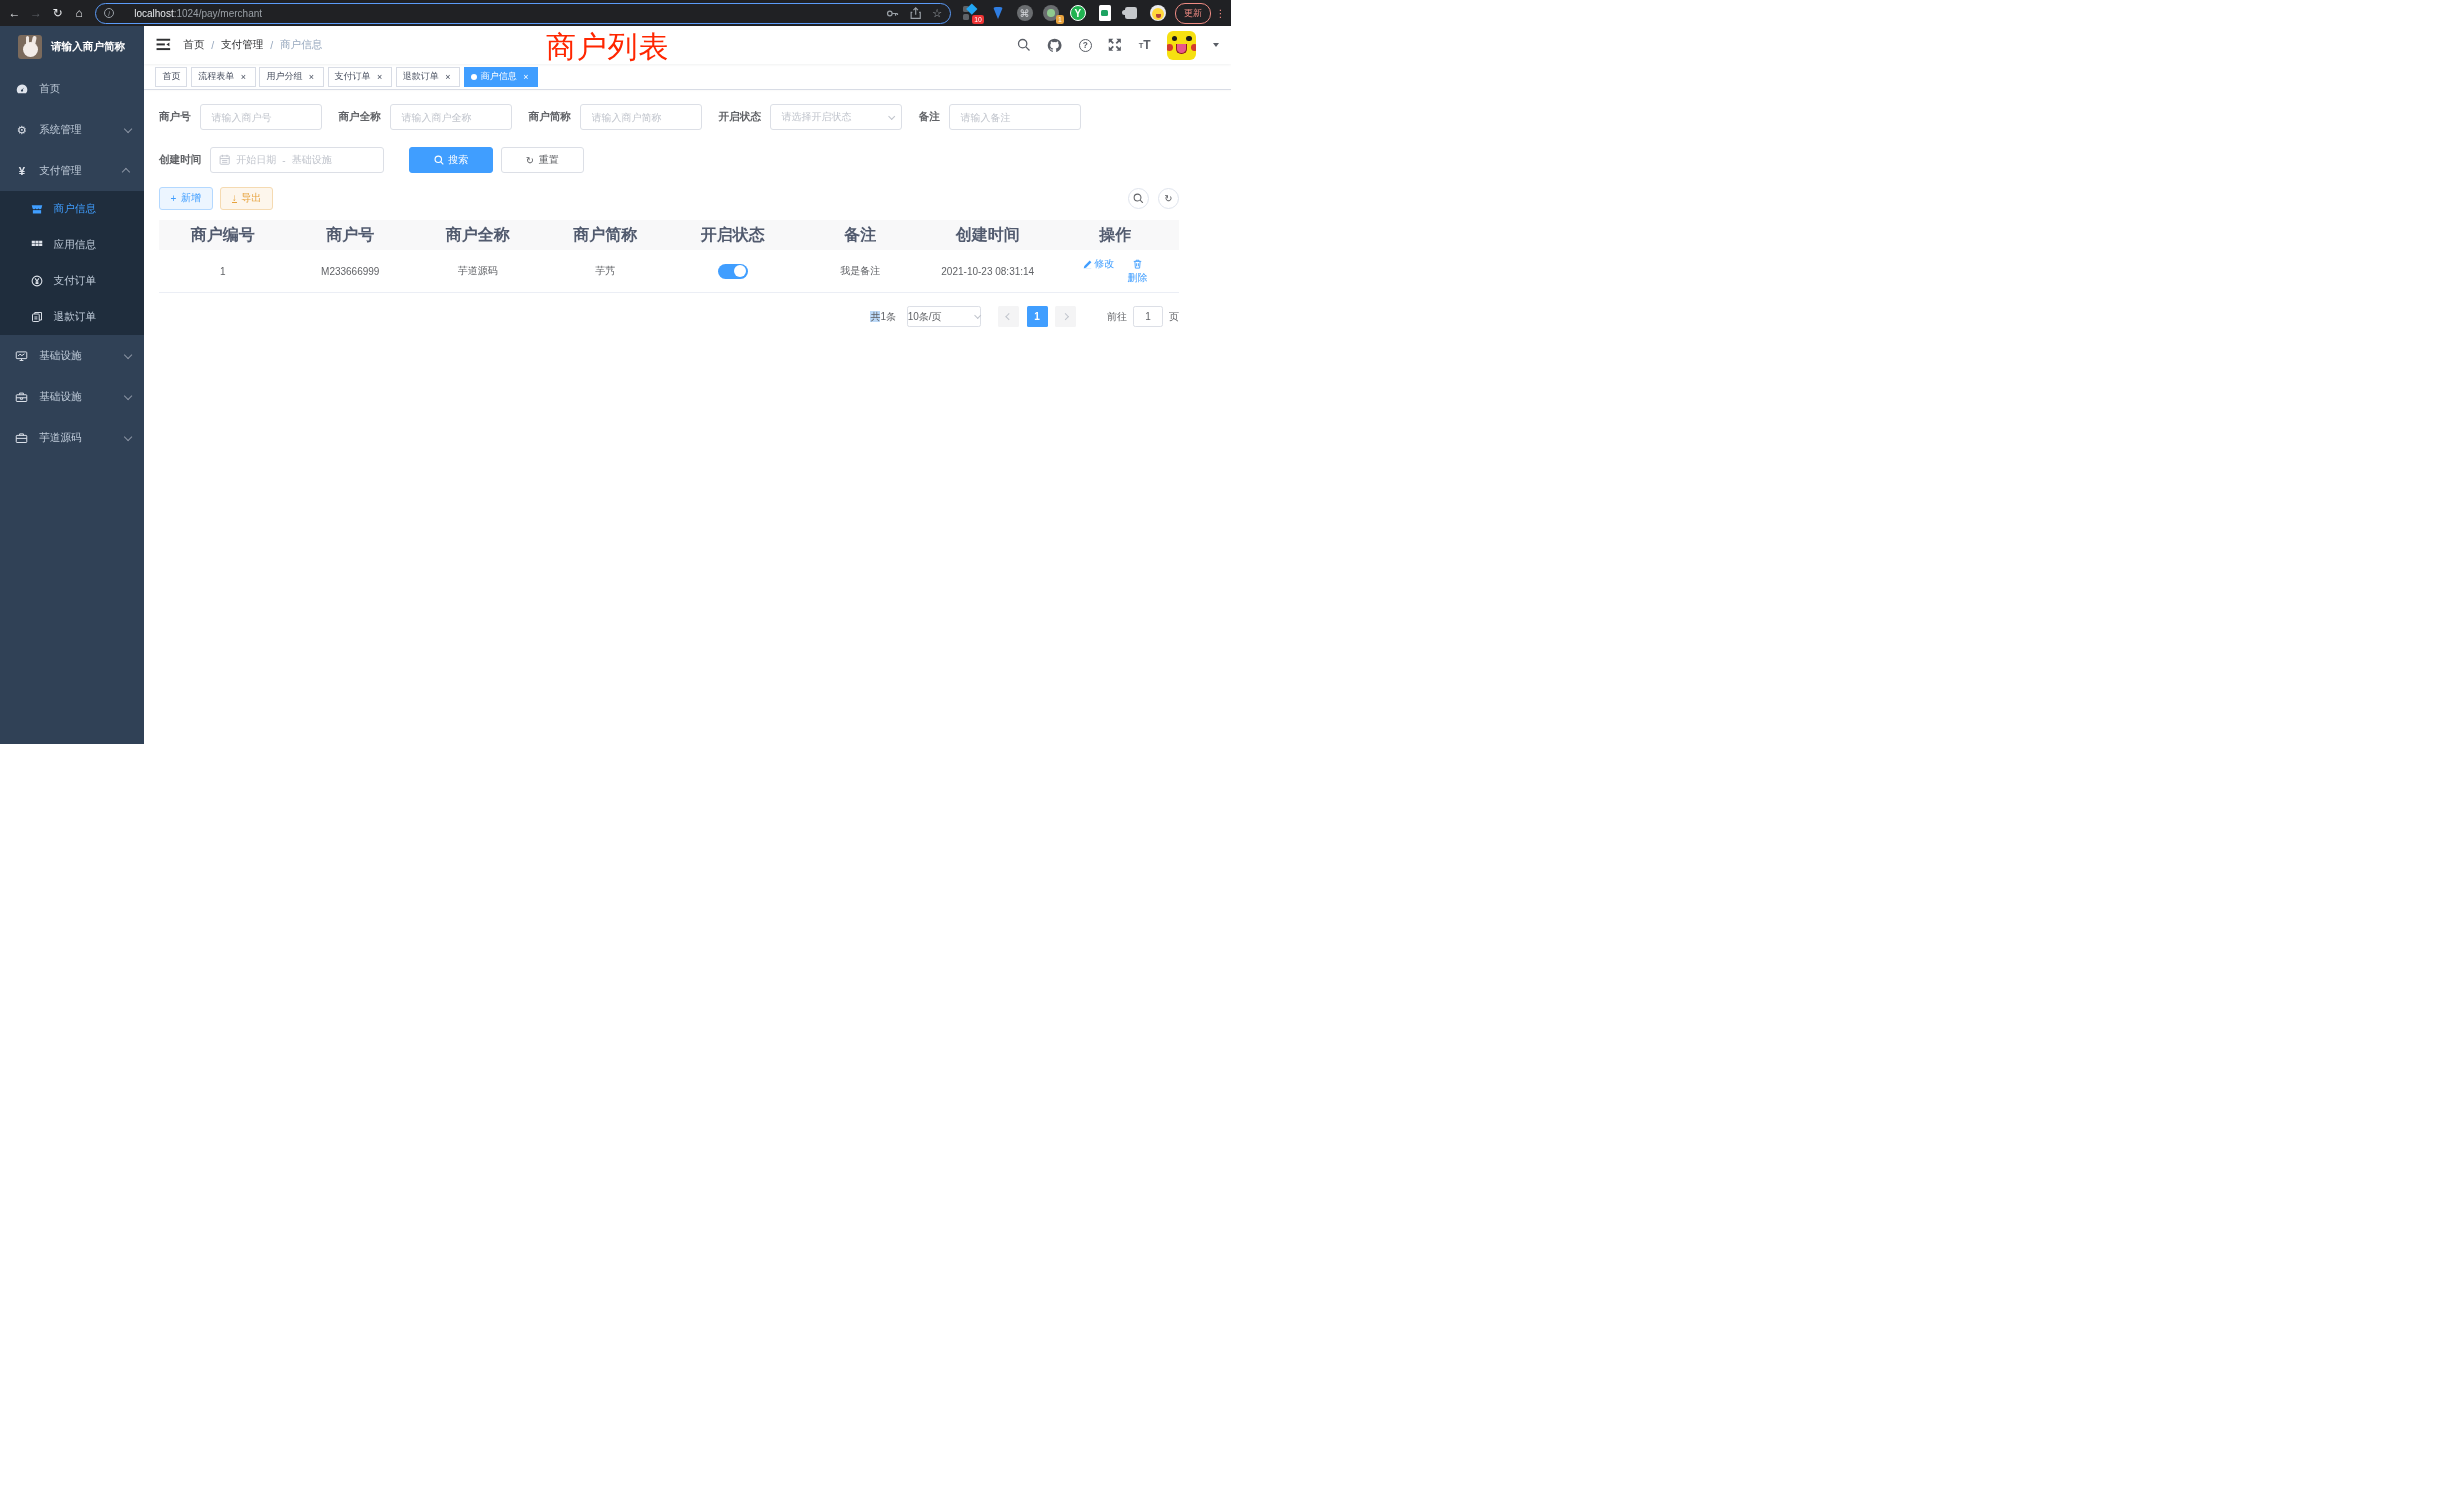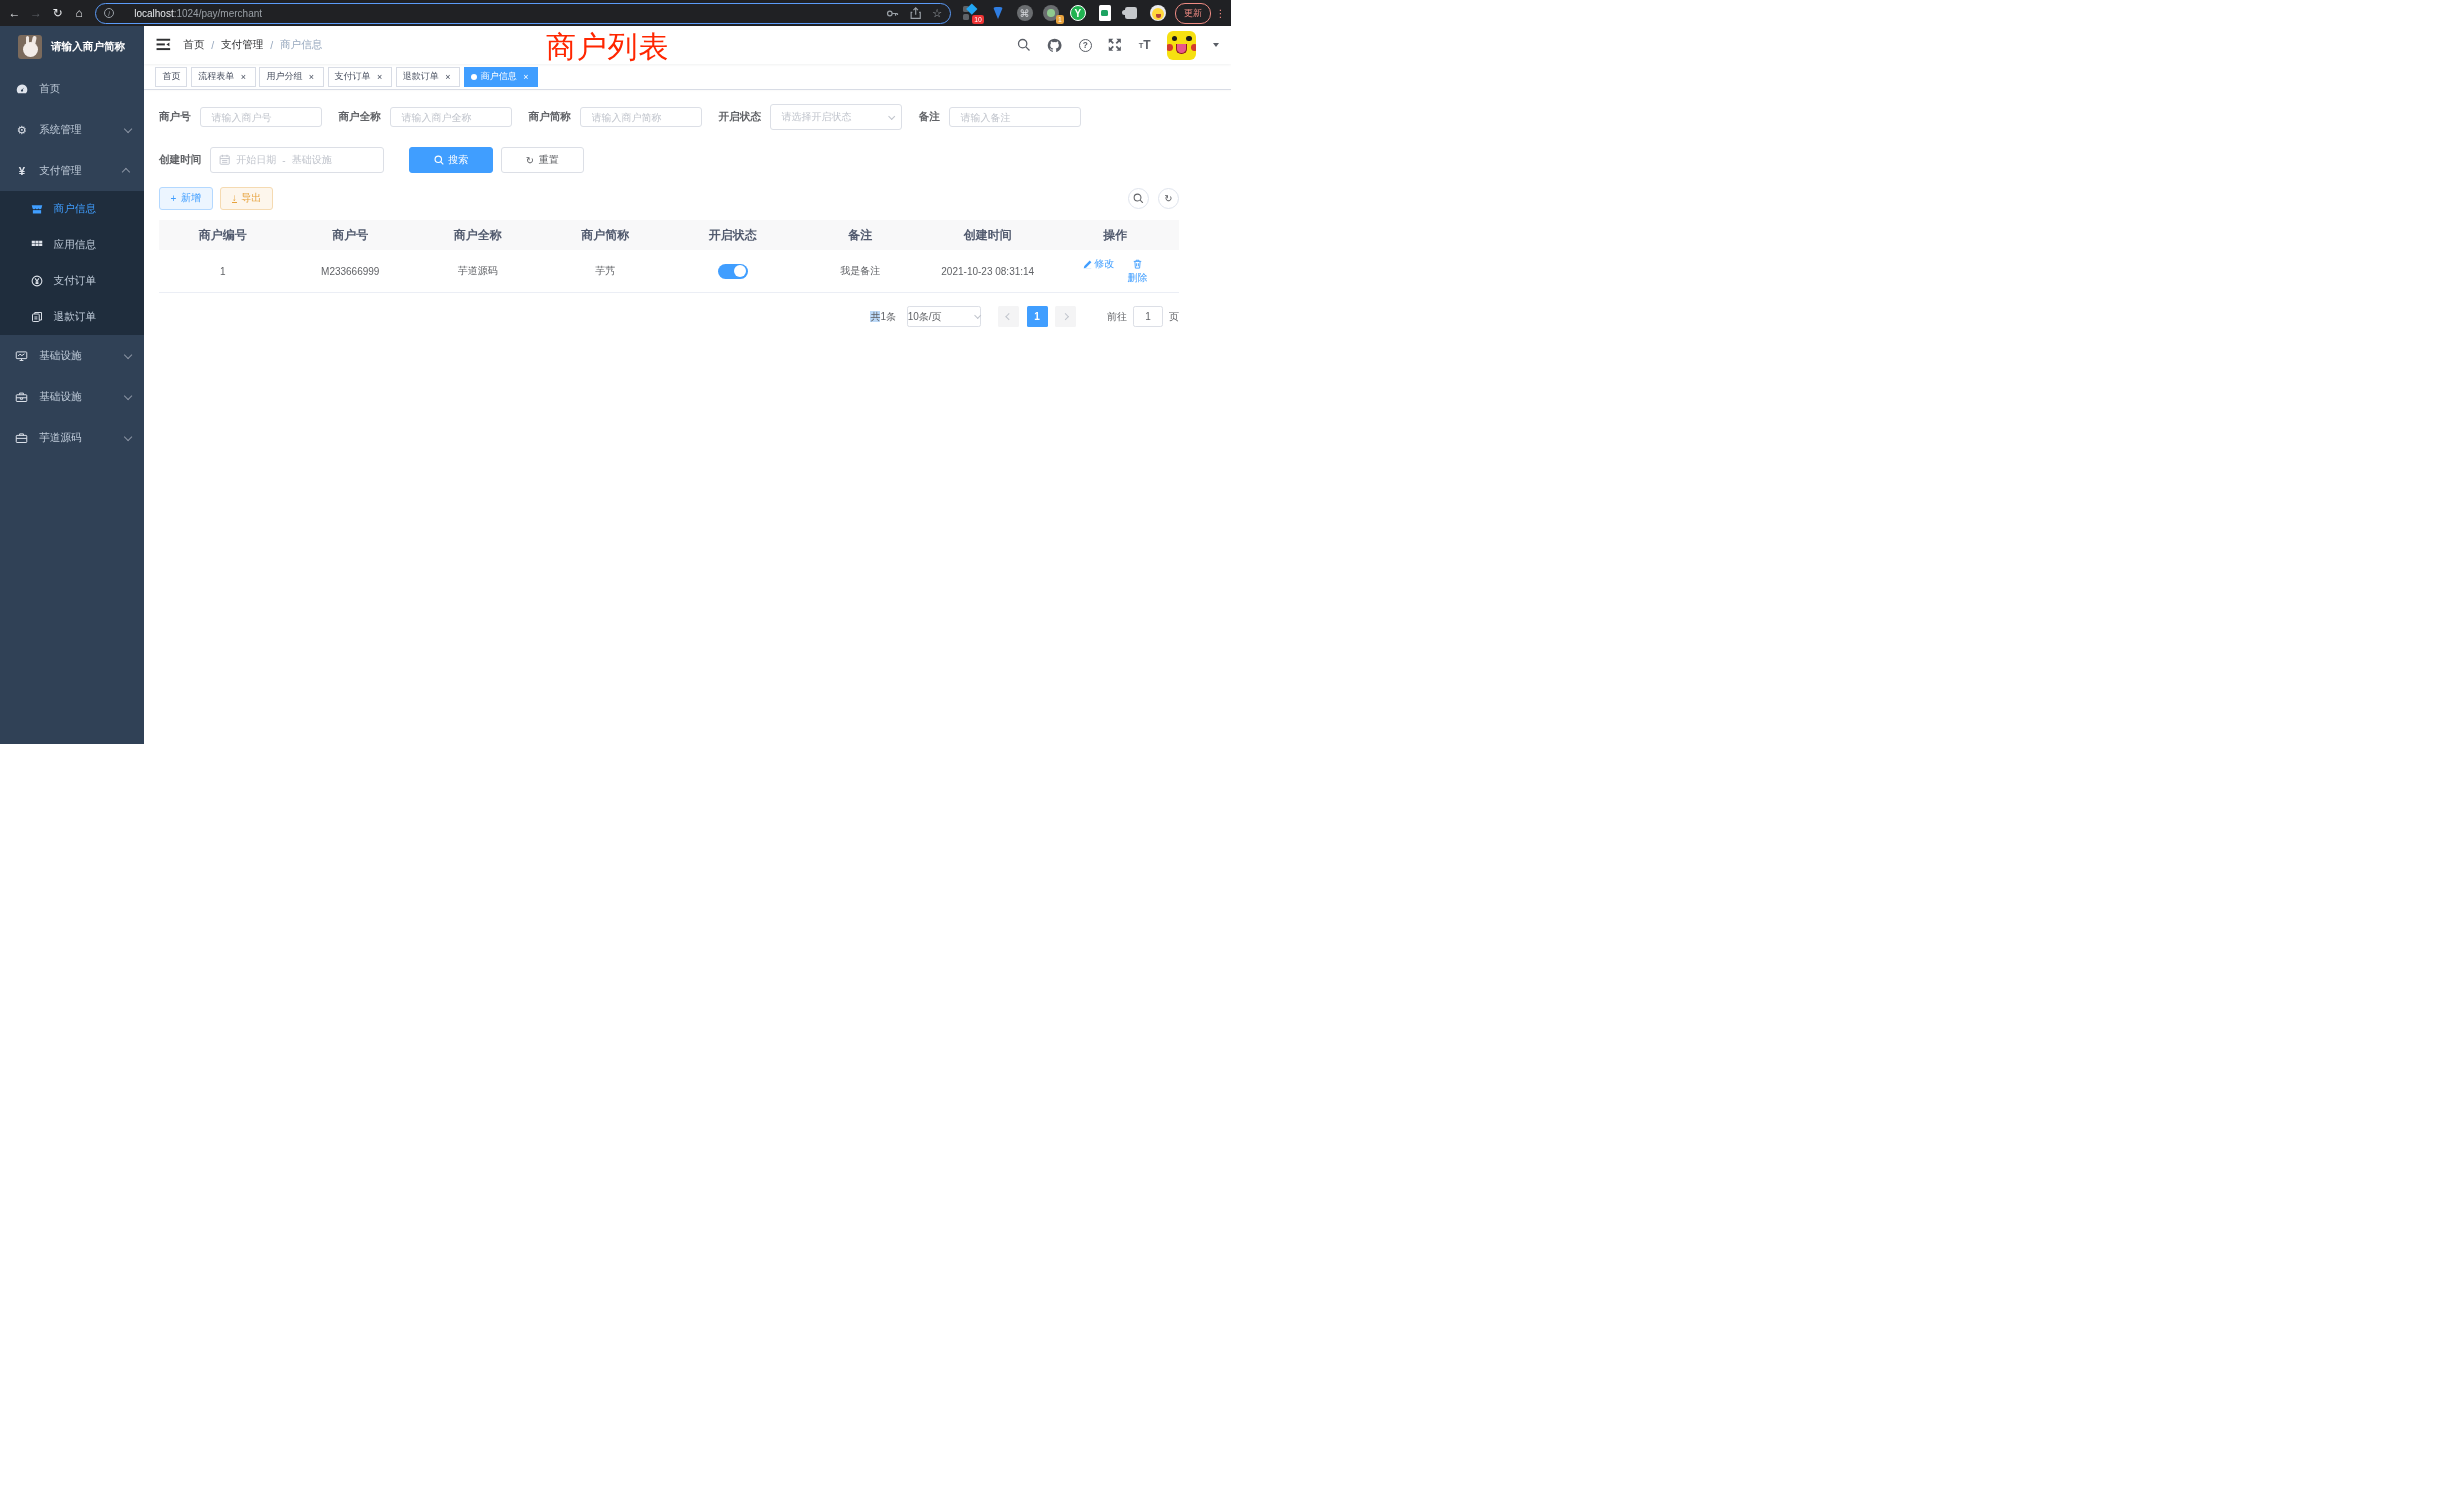--- a/index.html
+++ b/index.html
@@ -96,21 +96,21 @@
   .tag .tclose { font-size:9px; width:10.6px; height:10.6px; border-radius:50%; display:flex; align-items:center; justify-content:center; }
   .tag.active { background:#409eff; border-color:#409eff; color:#fff; }
   .tag.active .tdot { width:6px; height:6px; border-radius:50%; background:#fff; }
 
   
   .content { padding:14.4px 0 0 15px; width:100%; }
   .inner { width:1020px; }
   .form-row { display:flex; align-items:center; margin-bottom:16.7px; }
   .fgroup { display:flex; align-items:center; margin-right:16.7px; }
   .flabel { font-size:10.6px; font-weight:bold; color:#606266; margin-right:9px; white-space:nowrap; }
-  .tinput { height:20px; border:0.8px solid #dcdfe6; border-radius:3px; padding:0 10.6px; font-size:10px; color:#606266;
+  .tinput { height:26px; border:0.8px solid #dcdfe6; border-radius:3px; padding:0 10.6px; font-size:10px; color:#606266;
             font-family:"Liberation Sans","DejaVu Sans",sans-serif; outline:none; background:#fff;}
   .tinput::placeholder { color:#c0c4cc; }
   .w160 { width:122px; } .w174 { width:132px; }
   .fselect { width:132px; height:26px; border:0.8px solid #dcdfe6; border-radius:3px; padding:0 7.6px 0 10.6px;
              display:flex; align-items:center; font-size:10px; color:#c0c4cc; cursor:pointer; background:#fff;}
   .sel-chev { margin-left:auto; width:5.3px; height:5.3px; border-right:1px solid #c0c4cc; border-bottom:1px solid #c0c4cc; transform:rotate(45deg) translateY(-1.5px); }
   .drange { width:174px; height:26px; border:0.8px solid #dcdfe6; border-radius:3px; display:flex; align-items:center;
             padding:0 7.6px; gap:6px; font-size:10px; color:#c0c4cc; background:#fff; cursor:text;}
   .drange .dsep { color:#c0c4cc; }
   .cal-ic { color:#c0c4cc; display:flex; }
@@ -123,21 +123,21 @@
   .toolbar-row { display:flex; align-items:center; margin-bottom:10.6px; }
   .btn-mini { height:23px; font-size:10px; padding:0 10.6px; }
   .btn-add { background:#ecf5ff; border:0.8px solid #b3d8ff; color:#409eff; }
   .btn-export { background:#fdf6ec; border:0.8px solid #f5dab1; color:#e6a23c; margin-left:7.6px; }
   .tool-circles { margin-left:auto; display:flex; gap:9px; }
   .circle-btn { width:21px; height:21px; border-radius:50%; border:0.8px solid #dfe4ed; background:#fff; color:#606266;
                 display:flex; align-items:center; justify-content:center; cursor:pointer; font-size:10px; }
 
   
   table.grid { width:100%; border-collapse:collapse; table-layout:fixed; }
-  table.grid th { background:#f8f8f9; height:30px; font-size:12px; color:#515a6e; font-weight:bold; text-align:center; }
+  table.grid th { background:#f8f8f9; height:30px; font-size:16px; color:#515a6e; font-weight:bold; text-align:center; }
   table.grid td { height:42px; font-size:10px; color:#606266; text-align:center; border-bottom:0.8px solid #ebeef5; }
   .toggle { width:30px; height:15px; background:#409eff; border-radius:7.6px; position:relative; display:inline-block; cursor:pointer; vertical-align:middle;}
   .toggle .knob { position:absolute; right:1.5px; top:1.5px; width:12px; height:12px; background:#fff; border-radius:50%; }
   .op-link { color:#409eff; font-size:10px; display:inline-flex; align-items:center; gap:2.3px; cursor:pointer; }
   .op-link + .op-link { margin-left:10.6px;flex-direction:column; }
 
   
   .pagination { margin-top:13.6px; display:flex; align-items:center; justify-content:flex-end; font-size:10px; color:#606266; }
   .ptotal { margin-right:10.6px; }
   .ptotal .hl { background:#bcd9f8; }

